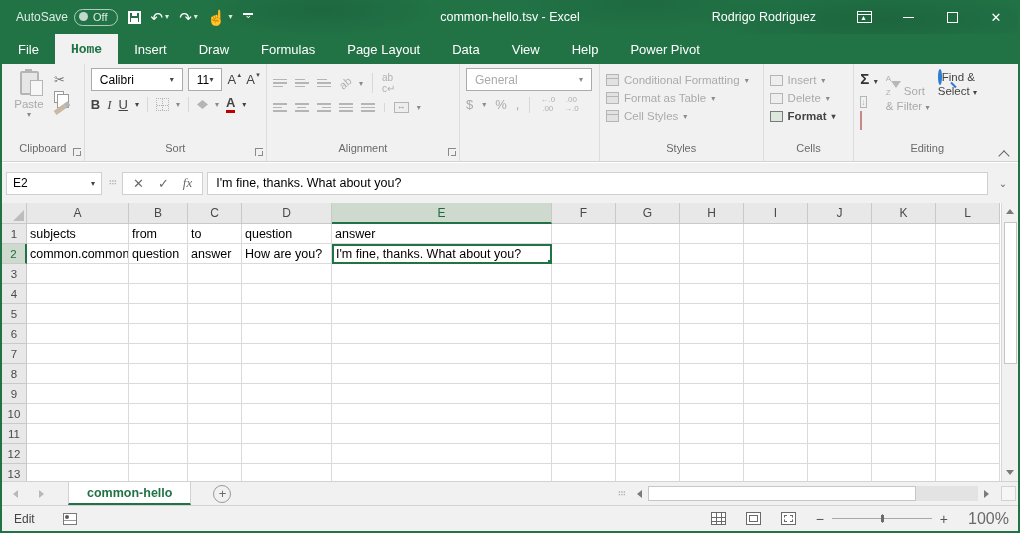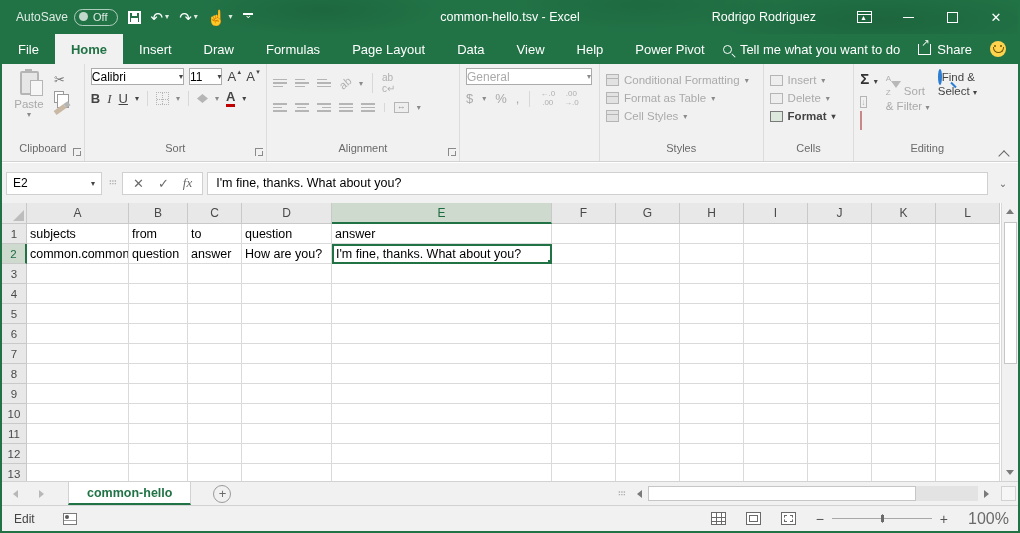--- a/index.html
+++ b/index.html
@@ -31,21 +31,21 @@
   .winbtn { width:44px; height:100%; display:flex; align-items:center; justify-content:center; color:#fff; font-size:13px; }
   .ribdisp { width:15px; height:12px; border:1px solid #fff; position:relative; }
   .ribdisp:before { content:""; position:absolute; top:2px; left:0; right:0; border-top:1px solid #fff; }
   .ribdisp:after { content:"▴"; position:absolute; left:4px; top:1px; font-size:8px; color:#fff; }
   .minline { width:11px; border-top:1.5px solid #fff; }
   .maxbox { width:11px; height:11px; border:1.5px solid #fff; }
 
   
   .tabrow { position:absolute; left:0; top:34px; width:100%; height:30px; background:#217346; display:flex; align-items:stretch; color:#fff; }
   .rtab { padding:0 16px; display:flex; align-items:center; font-size:13px; cursor:default; }
-  .rtab.active { background:#f1f1f1; color:#217346; font-weight:bold; }
+  .rtab.active { background:#f1f1f1; color:#217346; font-weight:bold;font-family:Liberation Mono, monospace; }
   .tab-right { margin-left:auto; display:flex; align-items:center; gap:18px; padding-right:12px; font-size:13px; }
   .mag { width:9px; height:9px; border:1.5px solid #fff; border-radius:50%; position:relative; display:inline-block; }
   .mag:after { content:""; position:absolute; width:5px; border-top:1.5px solid #fff; transform:rotate(45deg); left:7px; top:9px; }
   .tellme { display:flex; align-items:center; gap:8px; }
   .sharewrap { display:flex; align-items:center; gap:6px; }
   .shareicon { width:13px; height:11px; border:1px solid #fff; border-top:none; position:relative; display:inline-block; }
   .shareicon:after { content:"↗"; position:absolute; left:2px; top:-7px; font-size:10px; }
   .smiley { width:16px; height:16px; border-radius:50%; background:#ffd34d; position:relative; }
   .smiley:before { content:""; position:absolute; left:4px; top:4px; width:2px; height:2px; background:#6b5600; border-radius:50%; box-shadow:6px 0 0 #6b5600; }
   .smiley:after { content:""; position:absolute; left:3px; top:6px; width:9px; height:5px; border:1.5px solid #6b5600; border-top:none; border-radius:0 0 8px 8px; }
@@ -67,21 +67,21 @@
   .clipicon:before { content:""; position:absolute; left:3px; top:-4px; width:7px; height:4px; background:#b5b5b5; }
   .clipicon:after { content:""; position:absolute; right:-6px; bottom:-3px; width:11px; height:14px; background:#f6f6f6; border:1px solid #b5b5b5; }
   .smallcol { display:flex; flex-direction:column; gap:4px; padding-top:4px; }
   .scissors { font-size:13px; color:#777; }
   .copyicon { width:10px; height:12px; border:1px solid #9a9a9a; background:#fff; position:relative; display:inline-block; }
   .copyicon:after { content:""; position:absolute; left:2px; top:2px; width:10px; height:12px; border:1px solid #9a9a9a; background:#fff; }
   .brush { width:12px; height:5px; background:#c9b9a4; position:relative; display:inline-block; transform:rotate(-35deg); }
   .brush:after { content:""; position:absolute; right:-5px; top:0; width:5px; height:5px; background:#b5b5b5; }
 
   .fontgrp-rows { display:flex; flex-direction:column; gap:5px; }
-  .combo { background:#fff; border:1px solid #ababab; height:17px; display:flex; align-items:center; font-size:12px; padding:0 0; }
+  .combo { background:#fff; border:1px solid #ababab; height:23px; display:flex; align-items:center; font-size:12px; padding:0 8px; }
   .combo .cval { flex:1; }
   .fsz { display:flex; align-items:center; gap:5px; }
   .fbtnrow { display:flex; align-items:center; gap:7px; font-size:13px; }
   .bld { font-weight:bold; color:#444; }
   .ita { font-style:italic; font-family:"Liberation Serif",serif; color:#444; }
   .und { text-decoration:underline; color:#444; }
   .grow { font-size:13px; color:#444; position:relative; padding-right:5px; }
   .grow sup { font-size:7px; position:absolute; top:-1px; right:0; }
   .vsep { width:1px; background:#d8d8d8; align-self:stretch; margin:1px 1px; }
   .bordericon { width:13px; height:13px; border:1px dotted #b5b5b5; position:relative; }
@@ -236,31 +236,20 @@
         <div class="rtab active">Home</div>
         <div class="rtab">Insert</div>
         <div class="rtab">Draw</div>
         <div class="rtab">Formulas</div>
         <div class="rtab">Page Layout</div>
         <div class="rtab">Data</div>
         <div class="rtab">View</div>
         <div class="rtab">Help</div>
         <div class="rtab">Power Pivot</div>
       </div>
-    <div class="tab-right">
-      <span class="tellme">
-        <span class="mag"></span>
-        <span>Tell me what you want to do</span>
-      </span>
-      <span class="sharewrap">
-        <span class="shareicon"></span>
-        <span>Share</span>
-      </span>
-      <span class="smiley"></span>
-    </div>
   </div>
 
   <div class="ribbon">
 
     <div class="rgroup" style="width:84px">
       <div class="rbody">
         <div class="pastebtn">
           <span class="clipicon"></span>
           <span>Paste</span>
           <span class="caret">▾</span>

